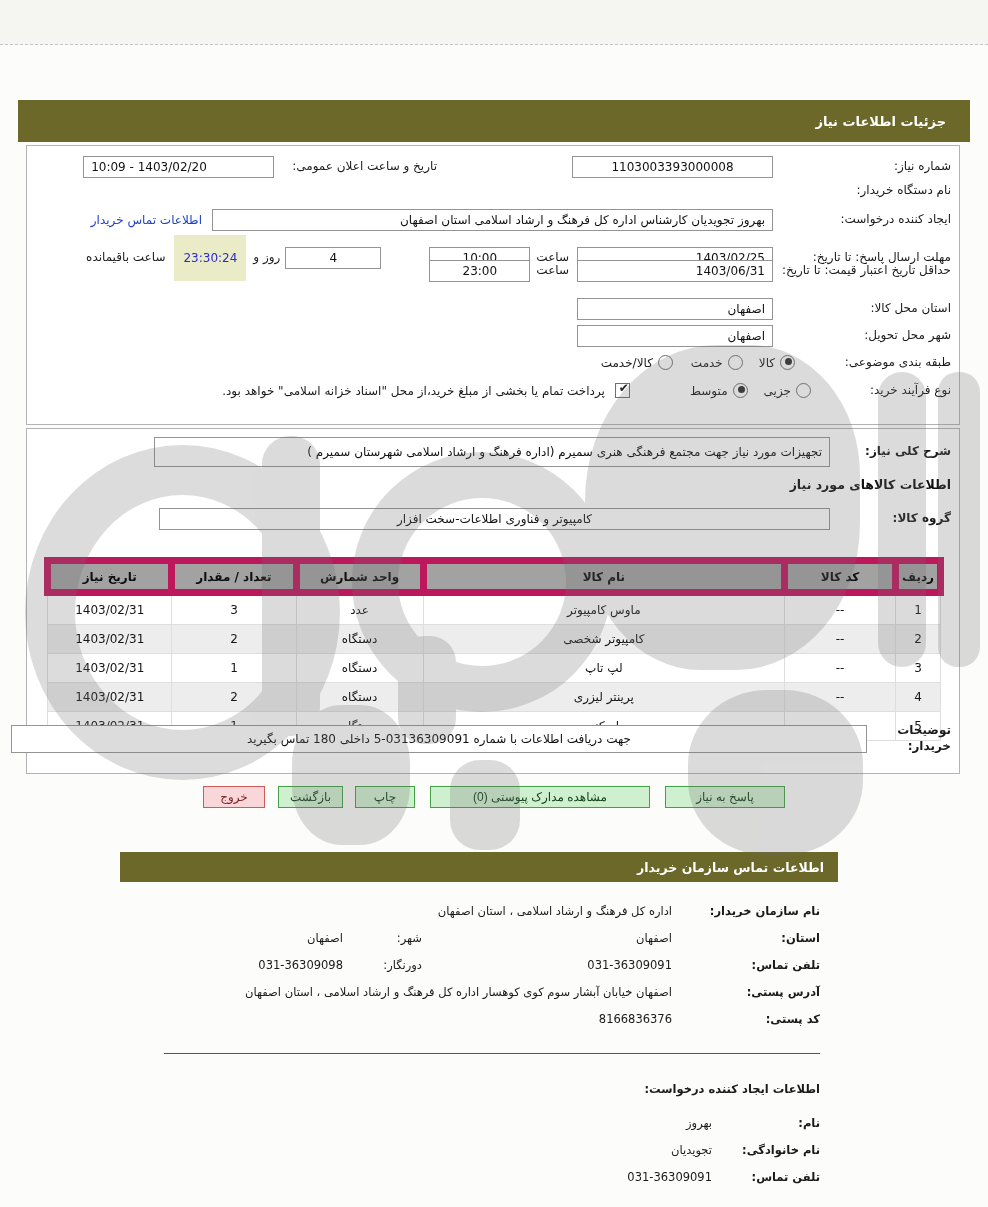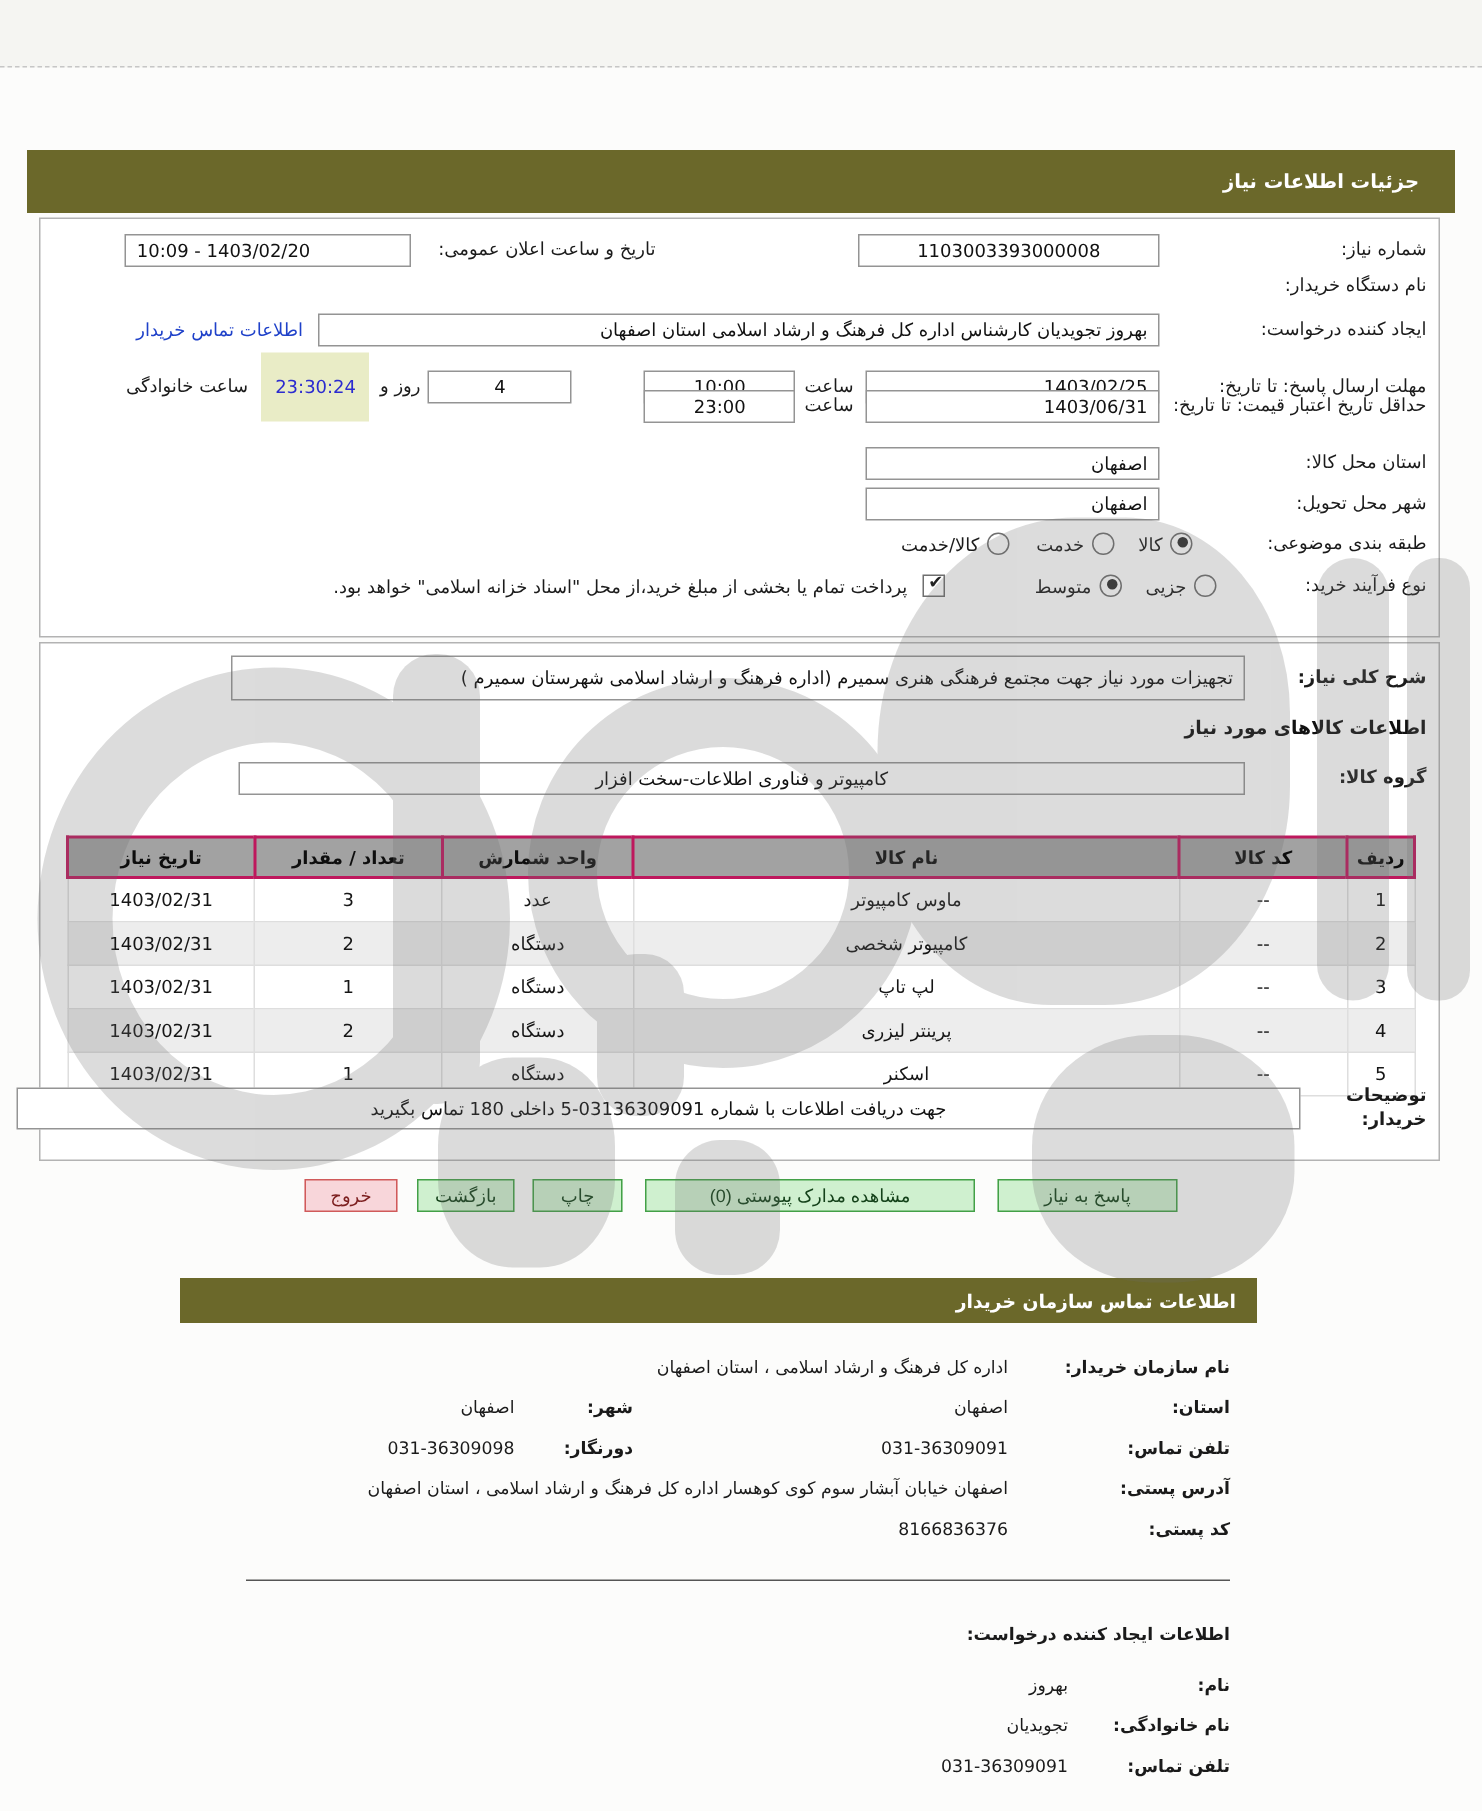--- a/index.html
+++ b/index.html
@@ -24,31 +24,31 @@
   .link{color:#1f41c9;font-size:12px;margin-right:10px;cursor:pointer;white-space:nowrap}
   .badge{background:#e9ecc6;color:#2b2bd0;font-size:12px;padding:16px 9px;white-space:nowrap;flex:none}
   .rgroup{display:flex;align-items:center;font-size:12px;color:#1b1b1b;white-space:nowrap;flex:none}
   .radio{width:13px;height:13px;border:1px solid #6f6f6f;border-radius:50%;background:#fff;margin-left:5px;flex:none;position:relative}
   .radio.sel::after{content:"";position:absolute;top:2px;right:2px;width:7px;height:7px;border-radius:50%;background:#2e2e2e}
   .cbx{width:13px;height:13px;border:1px solid #6f6f6f;background:#fff;margin-left:6px;flex:none;position:relative}
   .cbx.checked::after{content:"\2714";position:absolute;top:-3px;right:0;font-size:12px;color:#222}
   .note{font-size:12px;color:#1b1b1b;white-space:nowrap}
   .bigtext{font-size:12.5px;font-weight:bold;color:#111}
   .gtable{position:absolute;top:128px;right:15px;width:900px;border-collapse:collapse;font-size:12px;color:#151515}
-  .gtable th{background:#a2a2a2;color:#0e0e0e;font-weight:bold;height:23px;border:2px solid #be185d}
+  .gtable th{background:#a2a2a2;color:#0e0e0e;font-weight:bold;height:23px;border:7px solid #be185d}
   .gtable td{height:26px;text-align:center;border:1px solid #dedede}
   .gtable tr.even td{background:#ededed}
   .gtable tr.odd td{background:#ffffff}
   .btnrow{position:absolute;top:786px;right:28px;left:28px;display:flex;align-items:center}
   .btn{height:22px;border:1px solid #43a047;background:#cff0cf;color:#14421a;font-size:12px;display:flex;align-items:center;justify-content:center;cursor:pointer;white-space:nowrap;flex:none}
   .btn.exit{border-color:#d05a5a;background:#f8d6da;color:#7c1f1f}
   .contact{position:absolute;top:903px;right:168px;width:656px;font-size:11.5px;color:#1a1a1a}
   .crow{display:flex;align-items:flex-start;margin-bottom:11px;line-height:16px}
   .clab{min-width:140px;font-weight:bold;text-align:right;padding-left:8px;flex:none}
-  .clab2{min-width:65px;font-weight:bold;text-align:right;flex:none}
+  .clab2{min-width:65px;font-weight:normal;text-align:right;flex:none}
   .cval{color:#1a1a1a}
   .cval2{margin-right:14px}
   .sep{position:absolute;top:1053px;right:168px;width:656px;border-top:1px solid #555}
   .contact2{position:absolute;top:1082px;right:168px;width:656px;font-size:11.5px;color:#1a1a1a}
   .ctitle{font-weight:bold;margin-bottom:19px}
   .contact2 .clab{min-width:100px}
   .wm{position:absolute;top:0;left:0;width:988px;height:1207px;z-index:10;pointer-events:none;opacity:.24}
   .wm div{position:absolute;background:#6e6e6e}
   .wm .donut{background:transparent;border:50px solid #6e6e6e;border-radius:50%}
 </style>
@@ -83,21 +83,21 @@
     </div>
 
     <div class="frow" style="top:89px">
       <div class="flabel">مهلت ارسال پاسخ: تا تاریخ:</div>
       <div class="tbox" style="width:180px">1403/02/25</div>
       <div class="flabel auto" style="margin-right:8px">ساعت</div>
       <div class="tbox ctr" style="width:85px;margin-right:6px">10:00</div>
       <div class="tbox ctr" style="width:80px;margin-right:48px">4</div>
       <div class="flabel auto" style="margin-right:5px">روز و</div>
       <div class="badge ltr" style="margin-right:7px">23:30:24</div>
-      <div class="flabel auto" style="margin-right:9px">ساعت خانوادگی</div>
+      <div class="flabel auto" style="margin-right:9px">ساعت باقیمانده</div>
     </div>
 
     <div class="frow" style="top:114px">
       <div class="flabel">حداقل تاریخ اعتبار قیمت: تا تاریخ:</div>
       <div class="tbox" style="width:180px">1403/06/31</div>
       <div class="flabel auto" style="margin-right:8px">ساعت</div>
       <div class="tbox ctr" style="width:85px;margin-right:6px">23:00</div>
     </div>
 
     <div class="frow" style="top:152px">

